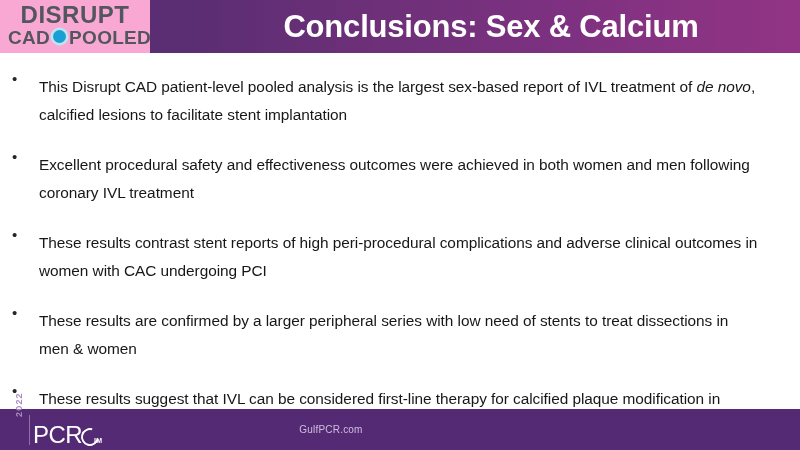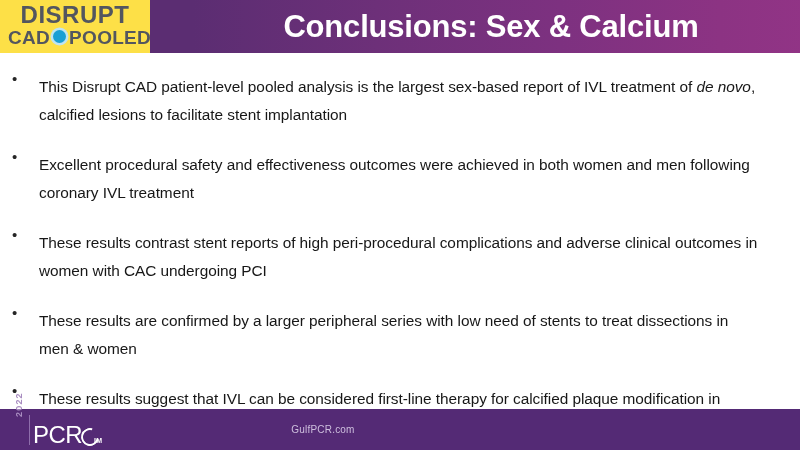--- a/index.html
+++ b/index.html
@@ -37,21 +37,21 @@
     letter-spacing: -0.2px;
     white-space: nowrap;
   }
 
   
   .logo-box {
     position: absolute;
     left: 0; top: 0;
     width: 150px;
     height: 53px;
-    background: #fde047;
+    background: #f9a8d4;
     z-index: 5;
   }
   .logo-disrupt {
     position: absolute;
     left: 8px;
     top: 4px;
     width: 134px;
     height: 22px;
     font-size: 24px;
     font-weight: bold;
@@ -130,21 +130,21 @@
   .footer {
     position: absolute;
     left: 0;
     top: 409px;
     width: 800px;
     height: 41px;
     background: #542a75;
   }
   .footer-site {
     position: absolute;
-    left: 0;
+    left: 8px;
     top: 0;
     width: 646px;
     height: 41px;
     line-height: 41px;
     text-align: center;
     color: #cdbedd;
     font-size: 10px;
     letter-spacing: 0.2px;
   }
   .footer-logo {

